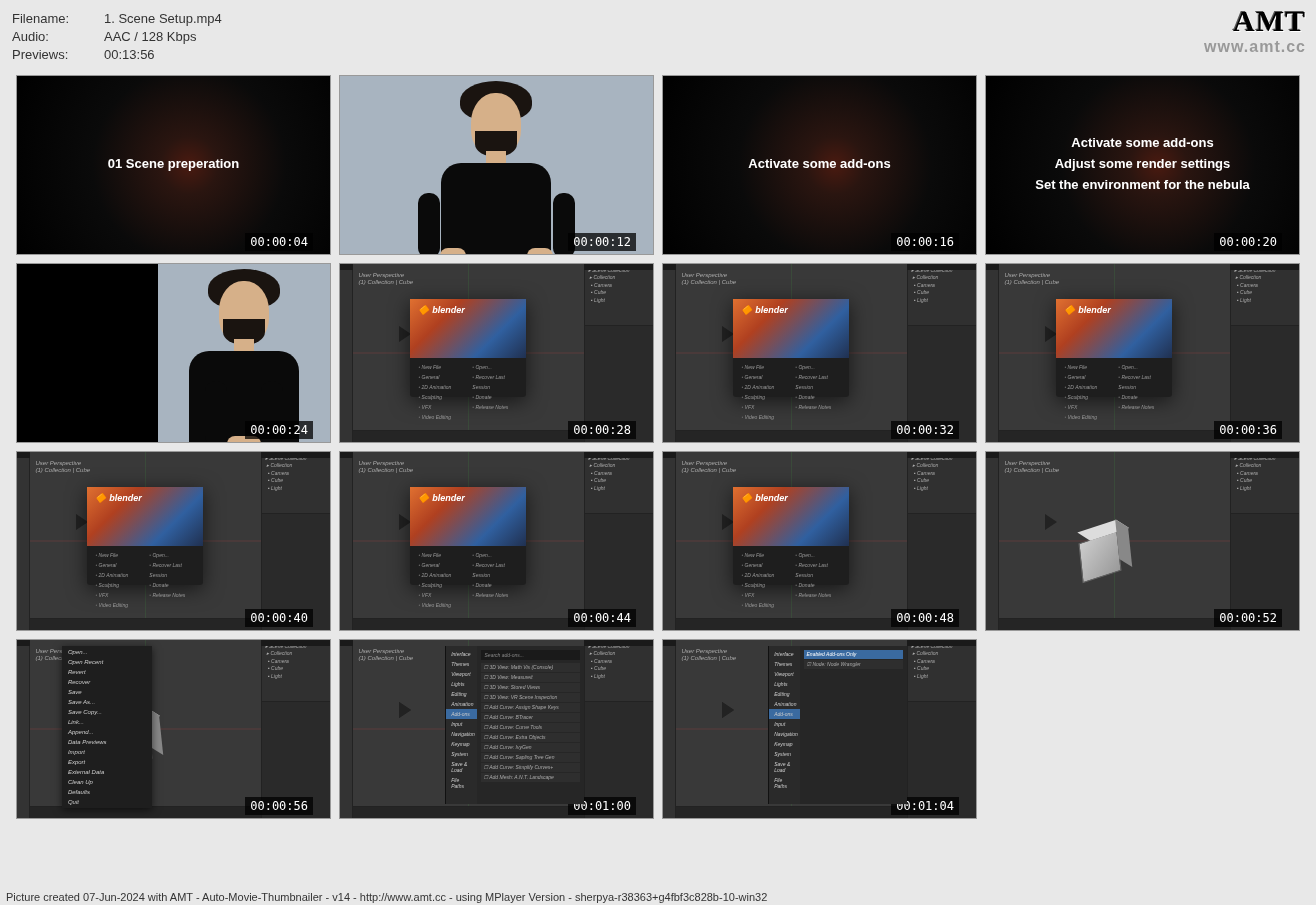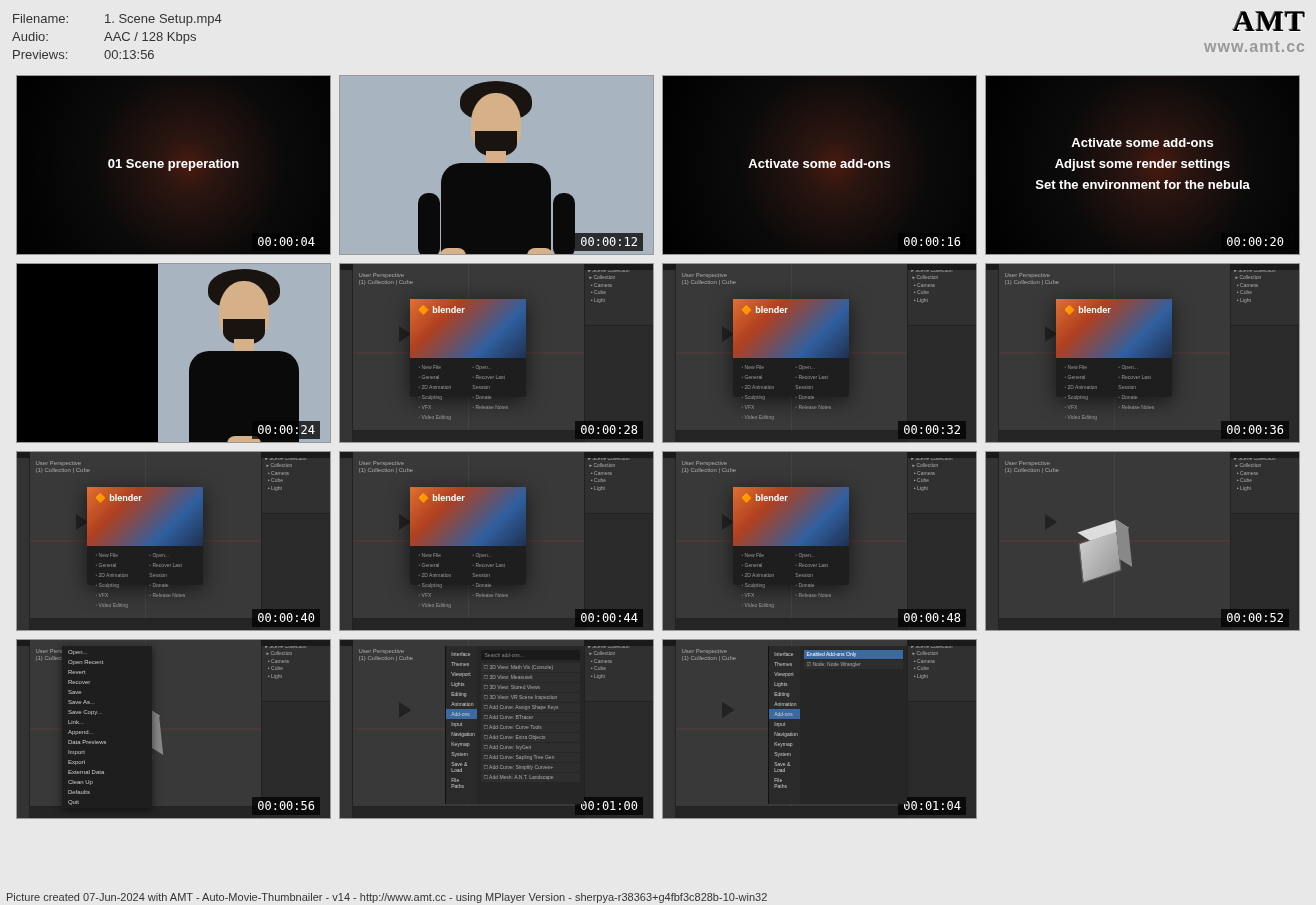--- a/index.html
+++ b/index.html
@@ -47,21 +47,21 @@
 .thumb {
   position: relative;
   height: 180px;
   background: #111;
   border: 1px solid #999;
   overflow: hidden;
 }
 .thumb-time {
   position: absolute;
   bottom: 3px;
-  right: 10px;
+  right: 17px;
   background: rgba(0,0,0,0.75);
   color: #fff;
   font-size: 12px;
   padding: 2px 5px;
   font-family: monospace;
 }
 .nebula-bg {
   width: 100%;
   height: 100%;
   background: radial-gradient(circle at 55% 50%, #4a1a10 0%, #2a1510 15%, #0a0a0a 50%, #000 100%);
@@ -100,20 +100,21 @@
 .p-hand-r { position: absolute; top: 155px; right: 30px; width: 26px; height: 16px; background: #d6b089; border-radius: 8px; }
 .presenter-split { display: flex; width: 100%; height: 100%; }
 .split-left { width: 45%; background: #000; }
 .split-right { width: 55%; background: #a8b4c0; position: relative; display: flex; justify-content: center; align-items: flex-end; }
 .blender-bg {
   width: 100%;
   height: 100%;
   background: #2a2a2a;
   position: relative;
   display: flex;
+  font-style: italic;
 }
 .b-menu { position: absolute; top: 0; left: 0; right: 0; height: 6px; background: #1a1a1a; }
 .b-left { width: 4%; background: #333; border-right: 1px solid #222; }
 .b-main { flex: 1; position: relative; background:
   linear-gradient(to right, transparent 49.7%, #3a4a3a 49.7%, #3a4a3a 50.3%, transparent 50.3%),
   linear-gradient(to bottom, transparent 49.7%, #4a3a3a 49.7%, #4a3a3a 50.3%, transparent 50.3%),
   #393939;
   background-position: 0 60%;
 }
 .b-right { width: 22%; background: #2e2e2e; border-left: 1px solid #222; display: flex; flex-direction: column; }

